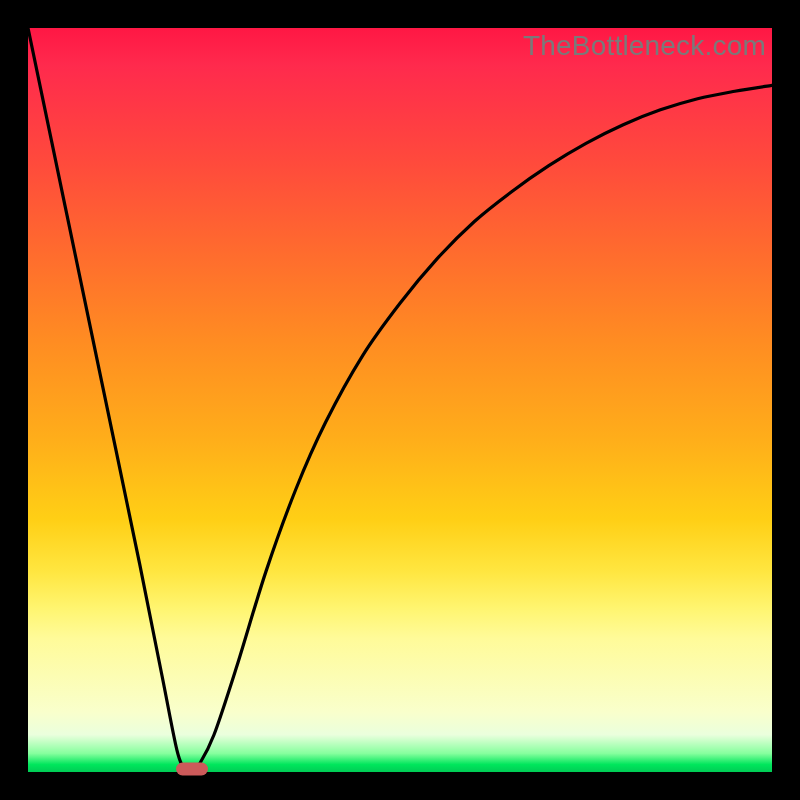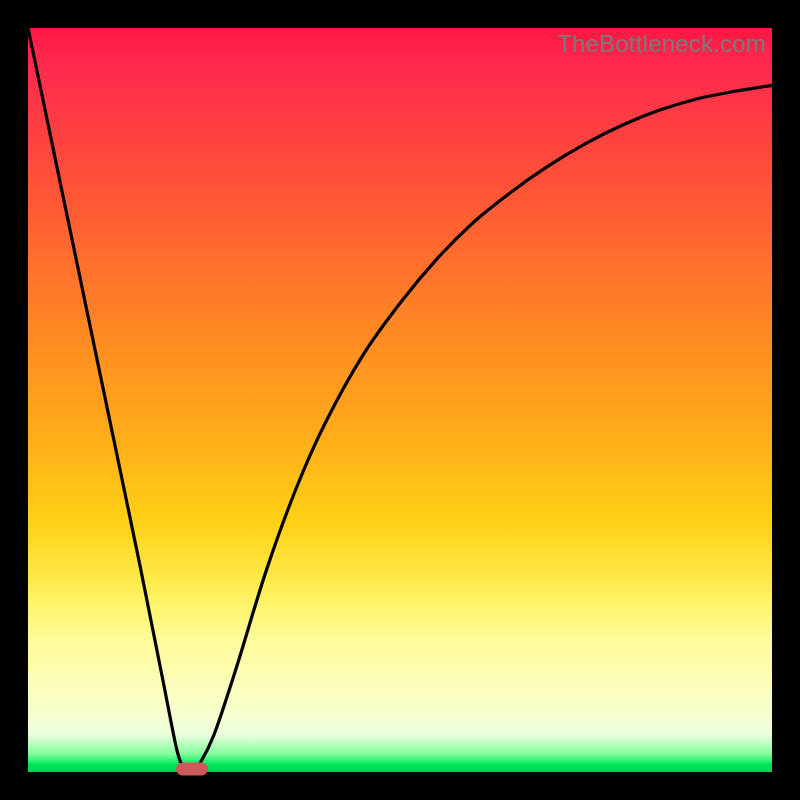--- a/index.html
+++ b/index.html
@@ -48,21 +48,21 @@
     left: 0;
     top: 0;
     width: 744px;
     height: 744px;
   }
   .watermark {
     position: absolute;
     top: 2px;
     right: 6px;
     color: #7a7a7a;
-    font-size: 24px;
+    font-size: 28px;
     font-weight: 500;
     letter-spacing: 0.2px;
     user-select: none;
   }
   .marker {
     position: absolute;
     width: 32px;
     height: 13px;
     border-radius: 7px / 7px;
     background: #cc5a5a;

